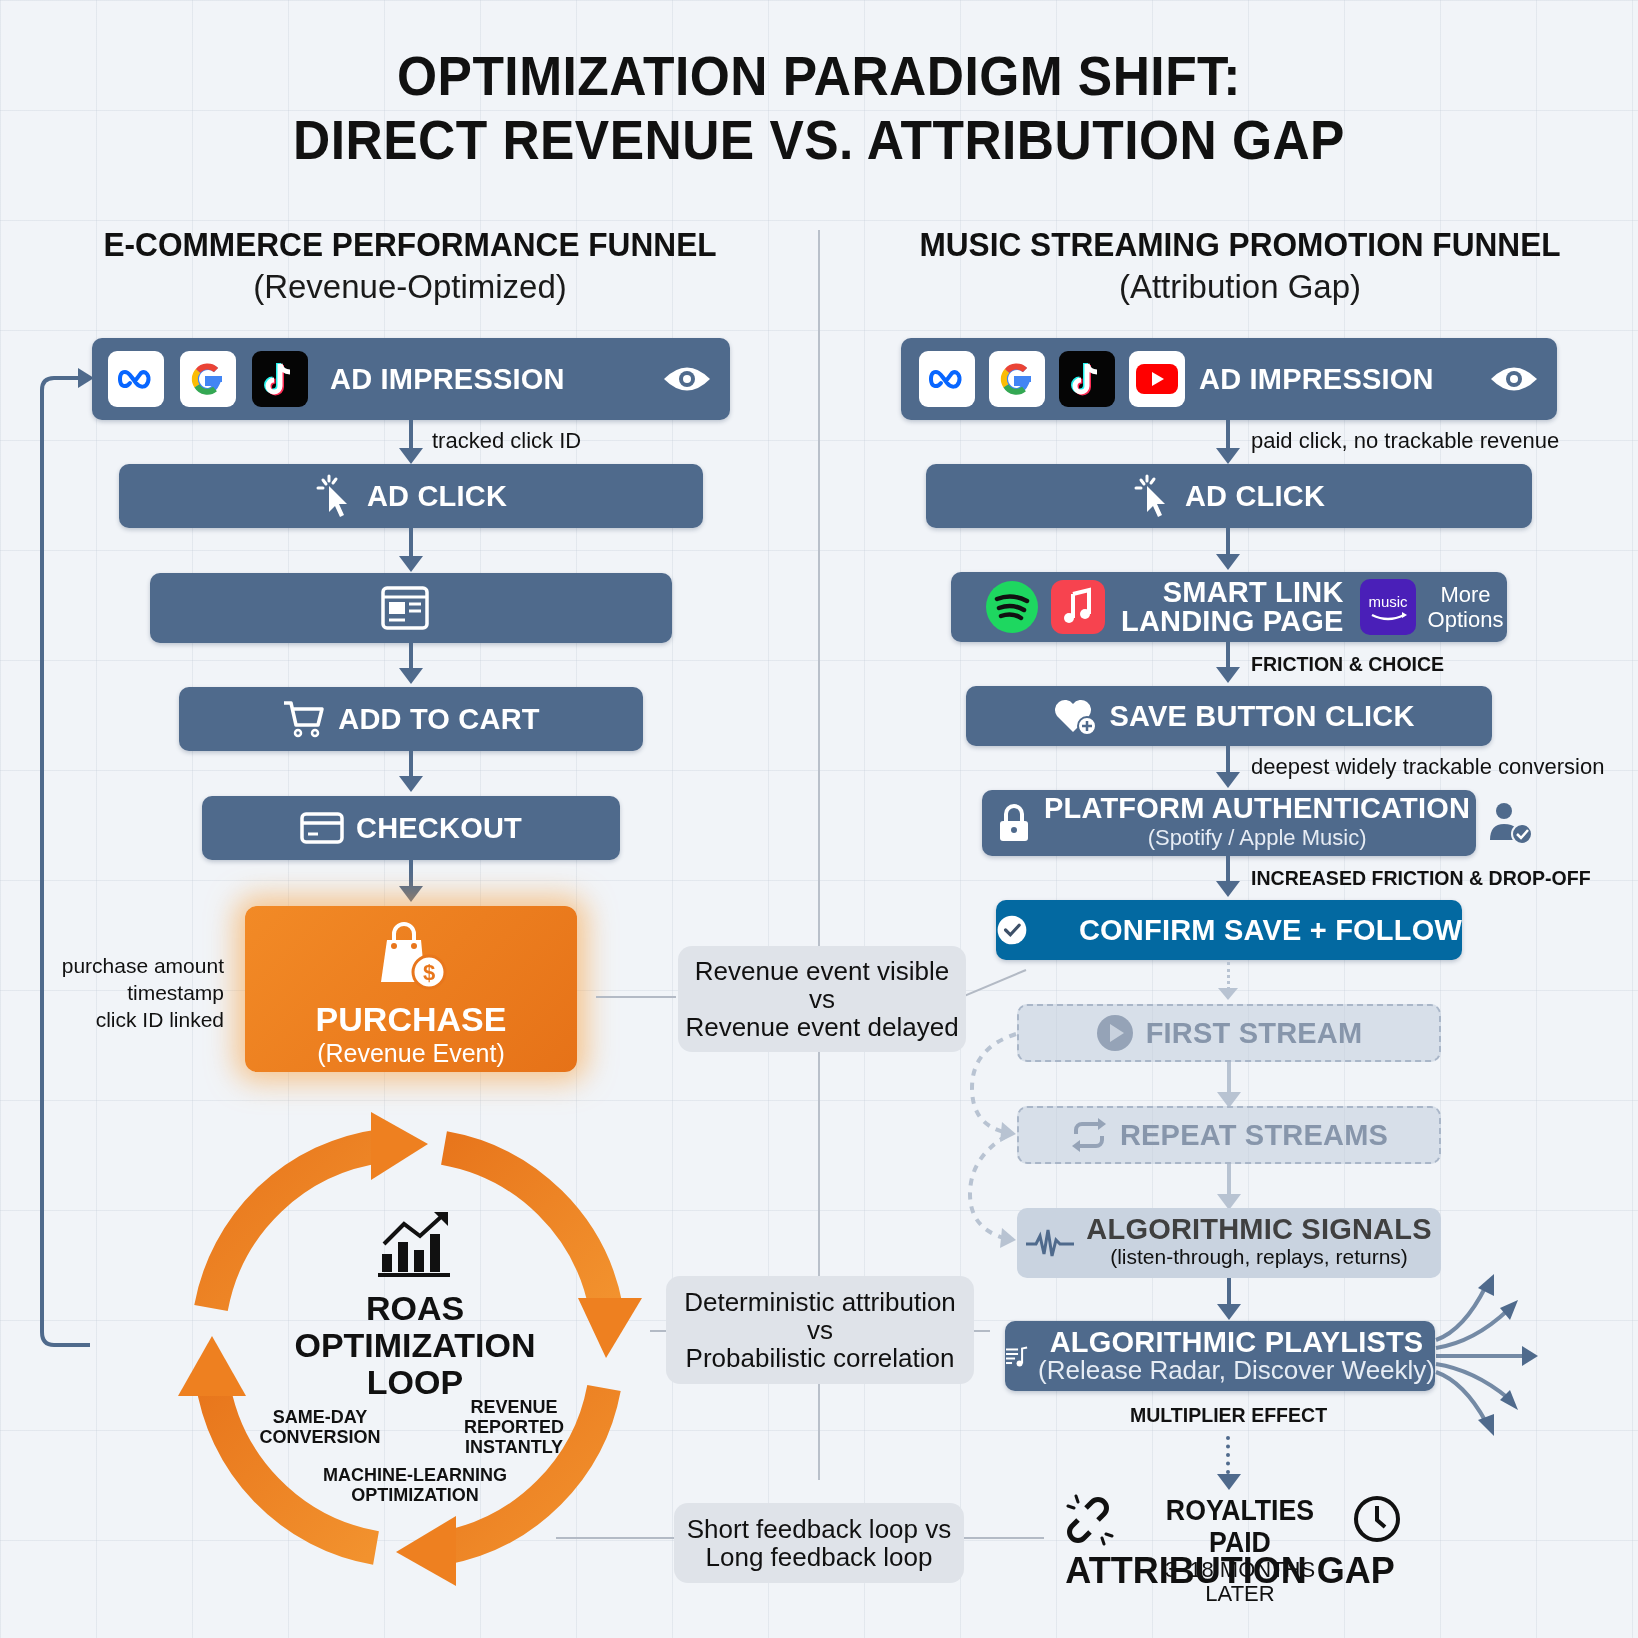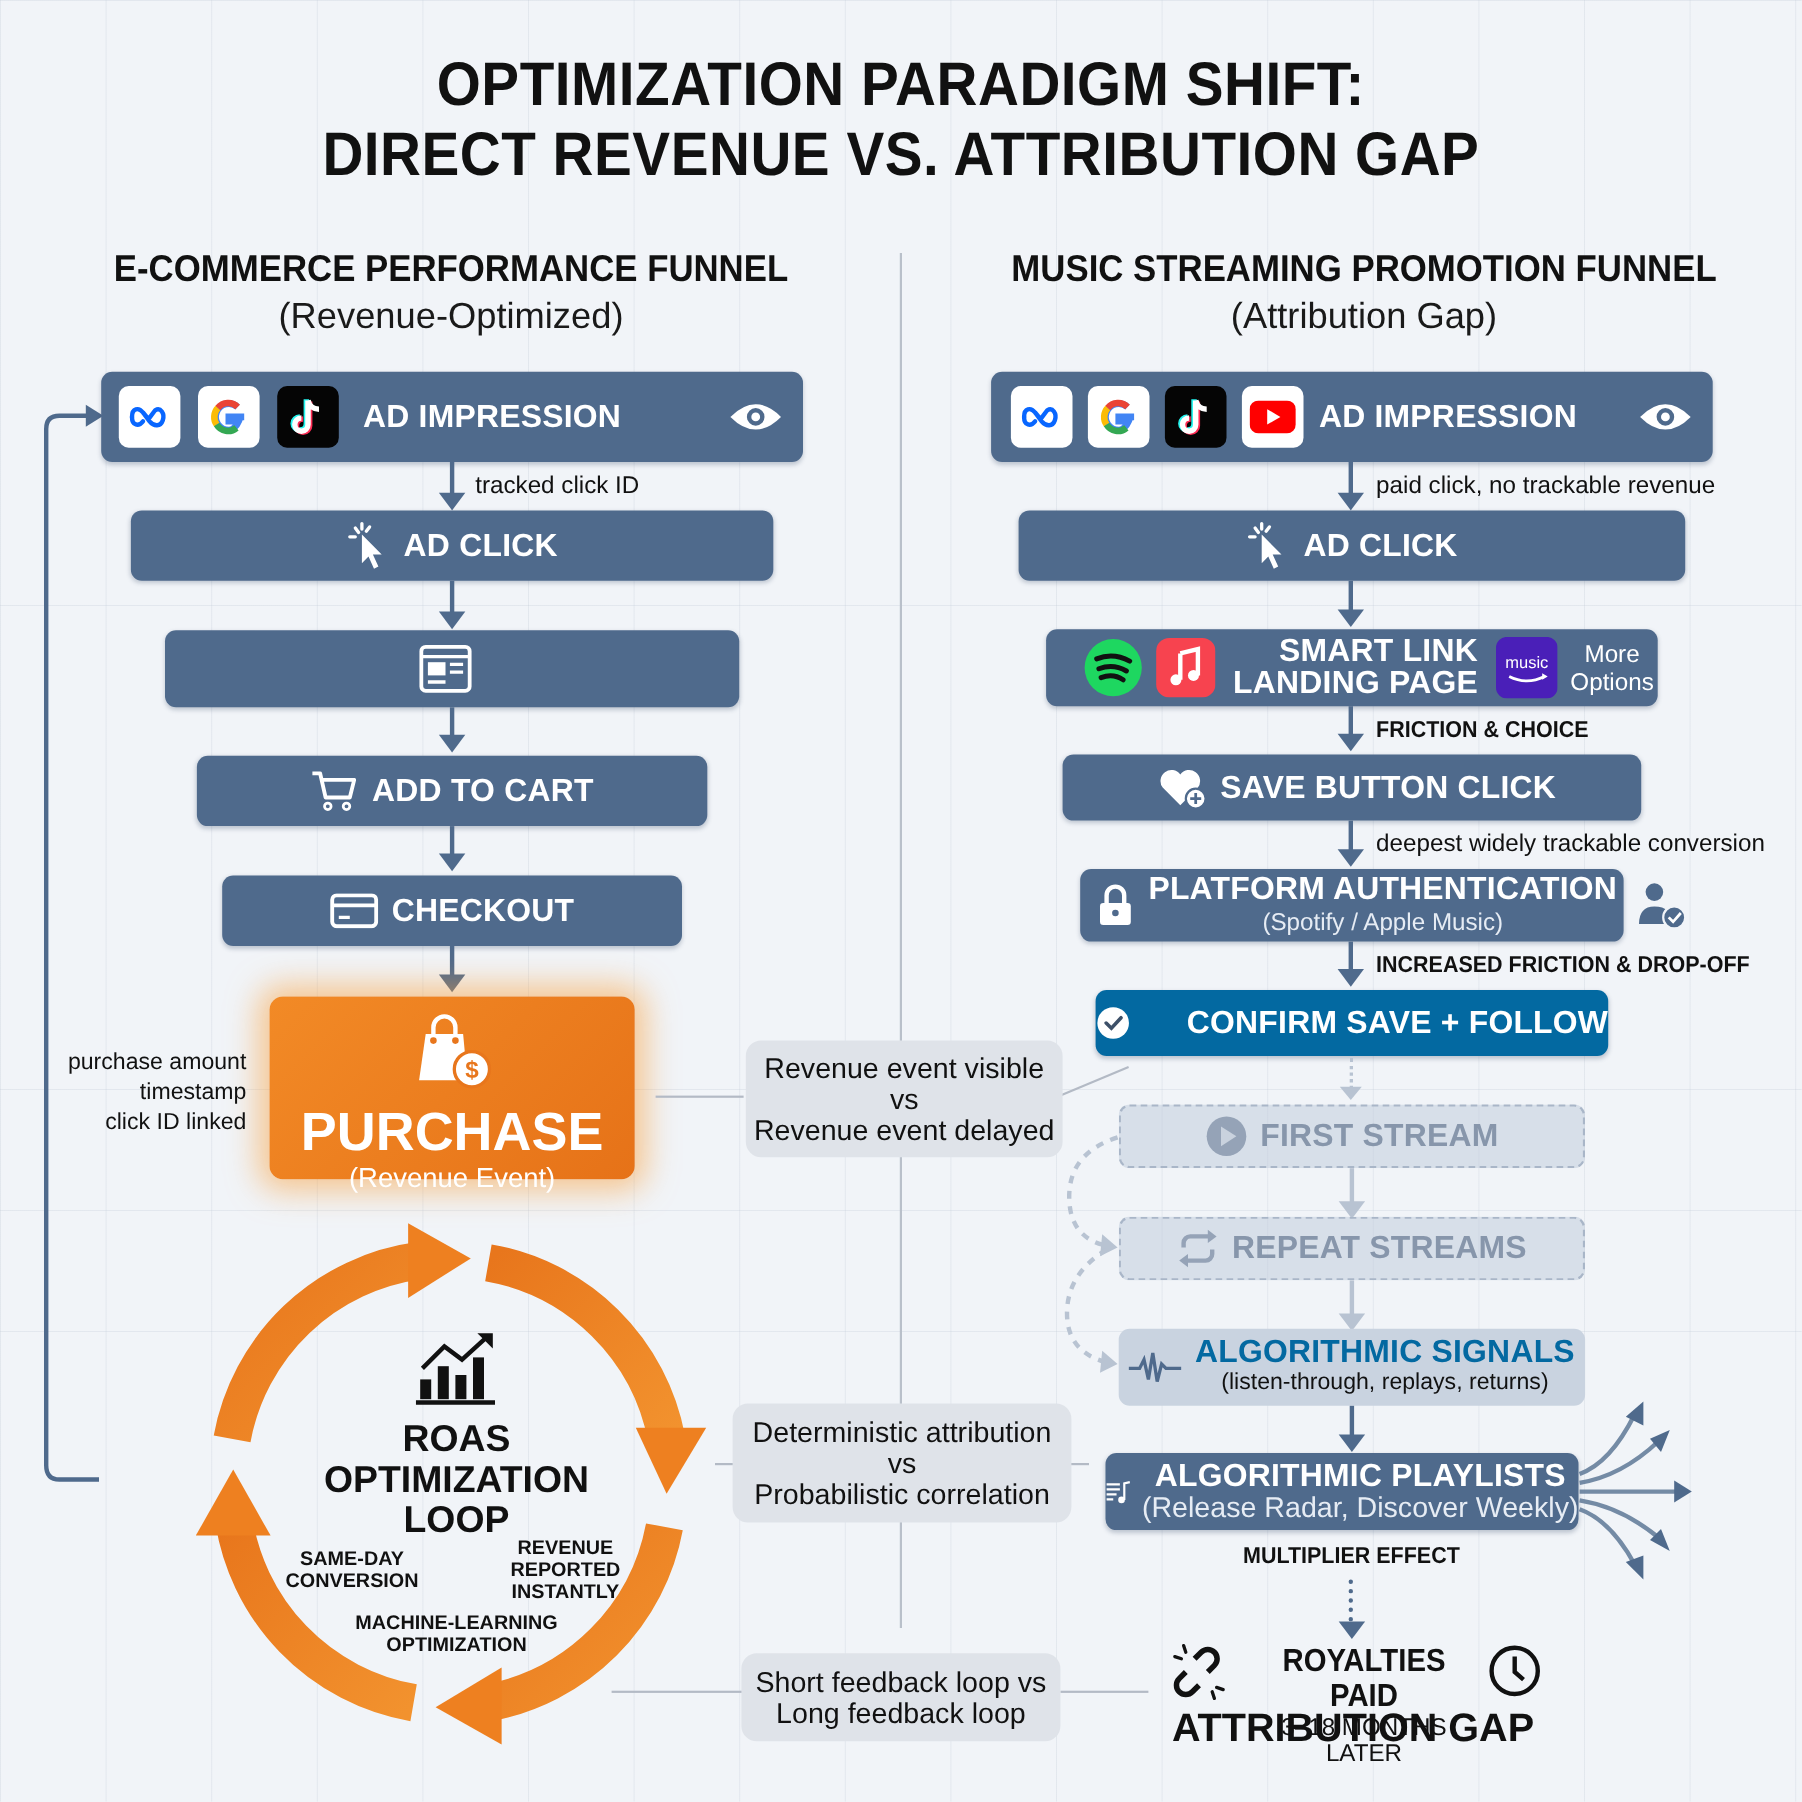--- a/index.html
+++ b/index.html
@@ -72,21 +72,21 @@
     display: flex; flex-direction: column; justify-content: center;
   }
   .hline { position: absolute; height: 2px; background: #b3bac5; }
 
   .purchase {
     position: absolute; left: 245px; top: 906px; width: 332px; height: 166px;
     background: linear-gradient(135deg, #f28a26 0%, #e67218 100%);
     border-radius: 12px; color: #fff; text-align: center;
     box-shadow: 0 0 28px 10px rgba(250,160,60,0.55);
   }
-  .purchase .lbl { font-weight: 900; font-size: 49px; margin-top: 6px; }
+  .purchase .lbl { font-weight: 900; font-size: 34px; margin-top: 6px; }
   .purchase .sub { font-size: 25px; }
 
   .loop-text { position: absolute; text-align: center; font-weight: 700; color: #111; }
 </style>
 </head>
 <body>
 
 <div class="grid-bg"></div>
 
 <div class="title" style="top:44px;">OPTIMIZATION PARADIGM SHIFT:</div>
@@ -439,21 +439,21 @@
   <polygon points="40,94 54,106 38,114" fill="#b8c3d2"></polygon>
   <path d="M 44 108 Q 8 130 8 166 Q 8 200 42 210" fill="none" stroke="#b8c3d2" stroke-width="4" stroke-dasharray="7 7"></path>
   <polygon points="40,200 54,212 38,220" fill="#b8c3d2"></polygon>
 </svg>
 
 <div class="box light" style="left:1017px;top:1208px;width:424px;height:70px;">
   <svg width="48" height="34" viewBox="0 0 48 34" style="margin-right:12px;">
     <polyline points="0,18 10,18 14,10 18,28 22,4 26,30 30,14 34,18 48,18" fill="none" stroke="#4f6a8c" stroke-width="3"></polyline>
   </svg>
   <div style="display:flex;flex-direction:column;align-items:center;line-height:28px;">
-    <span class="lbl" style="color:#0369a1;text-align:center;">ALGORITHMIC SIGNALS</span>
+    <span class="lbl" style="color:#404040;text-align:center;">ALGORITHMIC SIGNALS</span>
     <span class="sub" style="color:#111;font-size:21px;">(listen-through, replays, returns)</span>
   </div>
 </div>
 
 <div class="vline" style="left:1227px;top:1278px;height:28px;"></div>
 <div class="ahead" style="left:1217px;top:1304px;"></div>
 
 <div class="box" style="left:1005px;top:1321px;width:430px;height:70px;">
   <svg width="46" height="42" viewBox="0 0 46 42" style="margin-right:10px;">
     <line x1="2" y1="8" x2="26" y2="8" stroke="#fff" stroke-width="4"></line>

